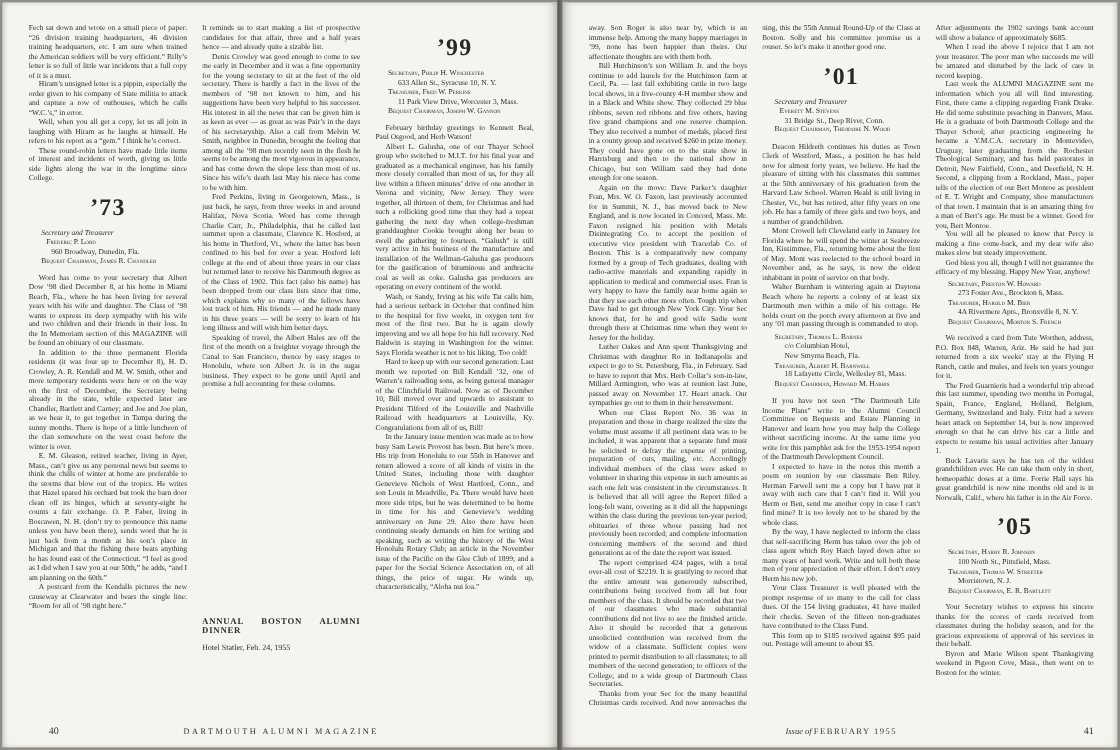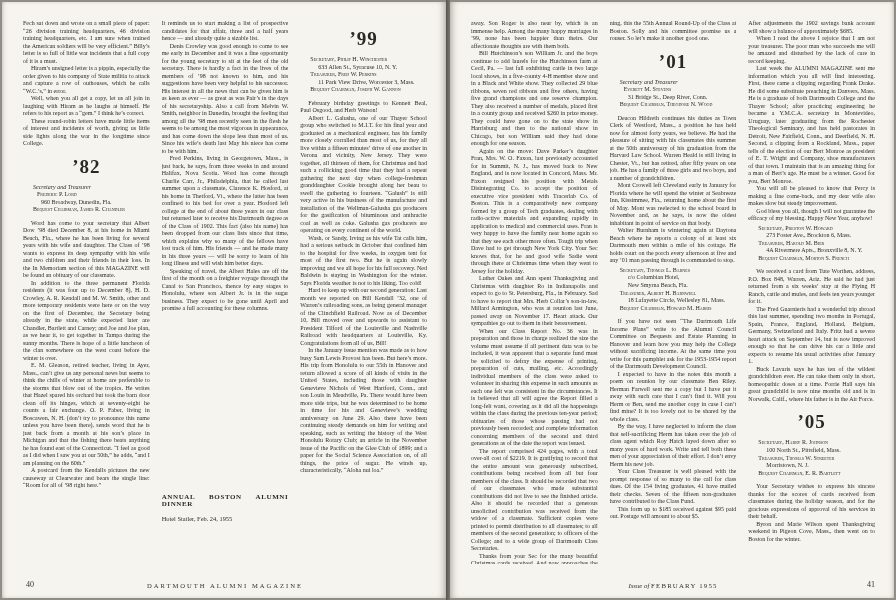--- a/index.html
+++ b/index.html
@@ -55,21 +55,21 @@
   .off.name { font-variant: small-caps; padding-left: 4px; }
   .off.addr { padding-left: 8px; }
   .notice { margin-top: auto; margin-bottom: 42px; }
   .notice-title { font-size: 7px; font-weight: bold; letter-spacing: .6px; }
   .notice-detail { font-size: 6.4px; margin-top: 6px; }
   .footer {
     position: absolute; left: 21px; right: 19px; bottom: 9px; height: 12px;
     font-size: 7px; color: #34322d;
   }
   .pageno { position: absolute; bottom: 0; font-size: 8px; }
-  #page-left .pageno { left: 3px; }
+  #page-left .pageno { left: 16px; }
   #page-right .pageno { right: 0; }
   .mag-title {
     position: absolute; left: 0; right: 0; bottom: 0;
     text-align: center; letter-spacing: 2px; font-size: 6.6px;
   }
   .issue-line {
     position: absolute; left: 0; right: 0; bottom: 0;
     text-align: center; font-size: 6.8px;
   }
   .issue-prefix { font-style: italic; }
@@ -80,21 +80,21 @@
 
 <div class="spread">
 
   <div class="page" id="page-left">
     <div class="columns">
         <div class="column">
           <p class="para noindent">Fech sat down and wrote on a small piece of paper: “26 division training headquarters, 46 division training headquarters, etc. I am sure when trained the American soldiers will be very efficient.” Billy’s letter is so full of little war incidents that a full copy of it is a must.</p>
           <p class="para">Hiram’s unsigned letter is a pippin, especially the order given to his company of State militia to attack and capture a row of outhouses, which he calls “W.C.’s,” in error.</p>
           <p class="para">Well, when you all get a copy, let us all join in laughing with Hiram as he laughs at himself. He refers to his report as a “gem.” I think he’s correct.</p>
           <p class="para">These round-robin letters have made little items of interest and incidents of worth, giving us little side lights along the war in the longtime since College.</p>
-          <div class="class-year">’82</div>
+          <div class="class-year">’73</div>
           <div class="officers">
             <div class="off role">Secretary and Treasurer</div>
             <div class="off name">Frederic P. Lord</div>
             <div class="off addr">960 Broadway, Dunedin, Fla.</div>
             <div class="off officer">Bequest Chairman, James R. Chandler</div>
           </div>
           <p class="para">Word has come to your secretary that Albert Dow ’98 died December 8, at his home in Miami Beach, Fla., where he has been living for several years with his wife and daughter. The Class of ’98 wants to express its deep sympathy with his wife and two children and their friends in their loss. In the In Memoriam section of this MAGAZINE will be found an obituary of our classmate.</p>
           <p class="para">In addition to the three permanent Florida residents (it was four up to December 8), H. D. Crowley, A. R. Kendall and M. W. Smith, other and more temporary residents were here or on the way on the first of December, the Secretary being already in the state, while expected later are Chandler, Bartlett and Carney; and Joe and Joe plan, as we hear it, to get together in Tampa during the sunny months. There is hope of a little luncheon of the clan somewhere on the west coast before the winter is over.</p>
           <p class="para">E. M. Gleason, retired teacher, living in Ayer, Mass., can’t give us any personal news but seems to think the chills of winter at home are preferable to the storms that blow out of the tropics. He writes that Hazel spared his orchard but took the barn door clean off its hinges, which at seventy-eight he counts a fair exchange. O. P. Faber, living in Boscawen, N. H. (don’t try to pronounce this name unless you have been there), sends word that he is just back from a month at his son’s place in Michigan and that the fishing there beats anything he has found east of the Connecticut. “I feel as good as I did when I saw you at our 50th,” he adds, “and I am planning on the 60th.”</p>
           <p class="para">A postcard from the Kendalls pictures the new causeway at Clearwater and bears the single line: “Room for all of ’98 right here.”</p>

